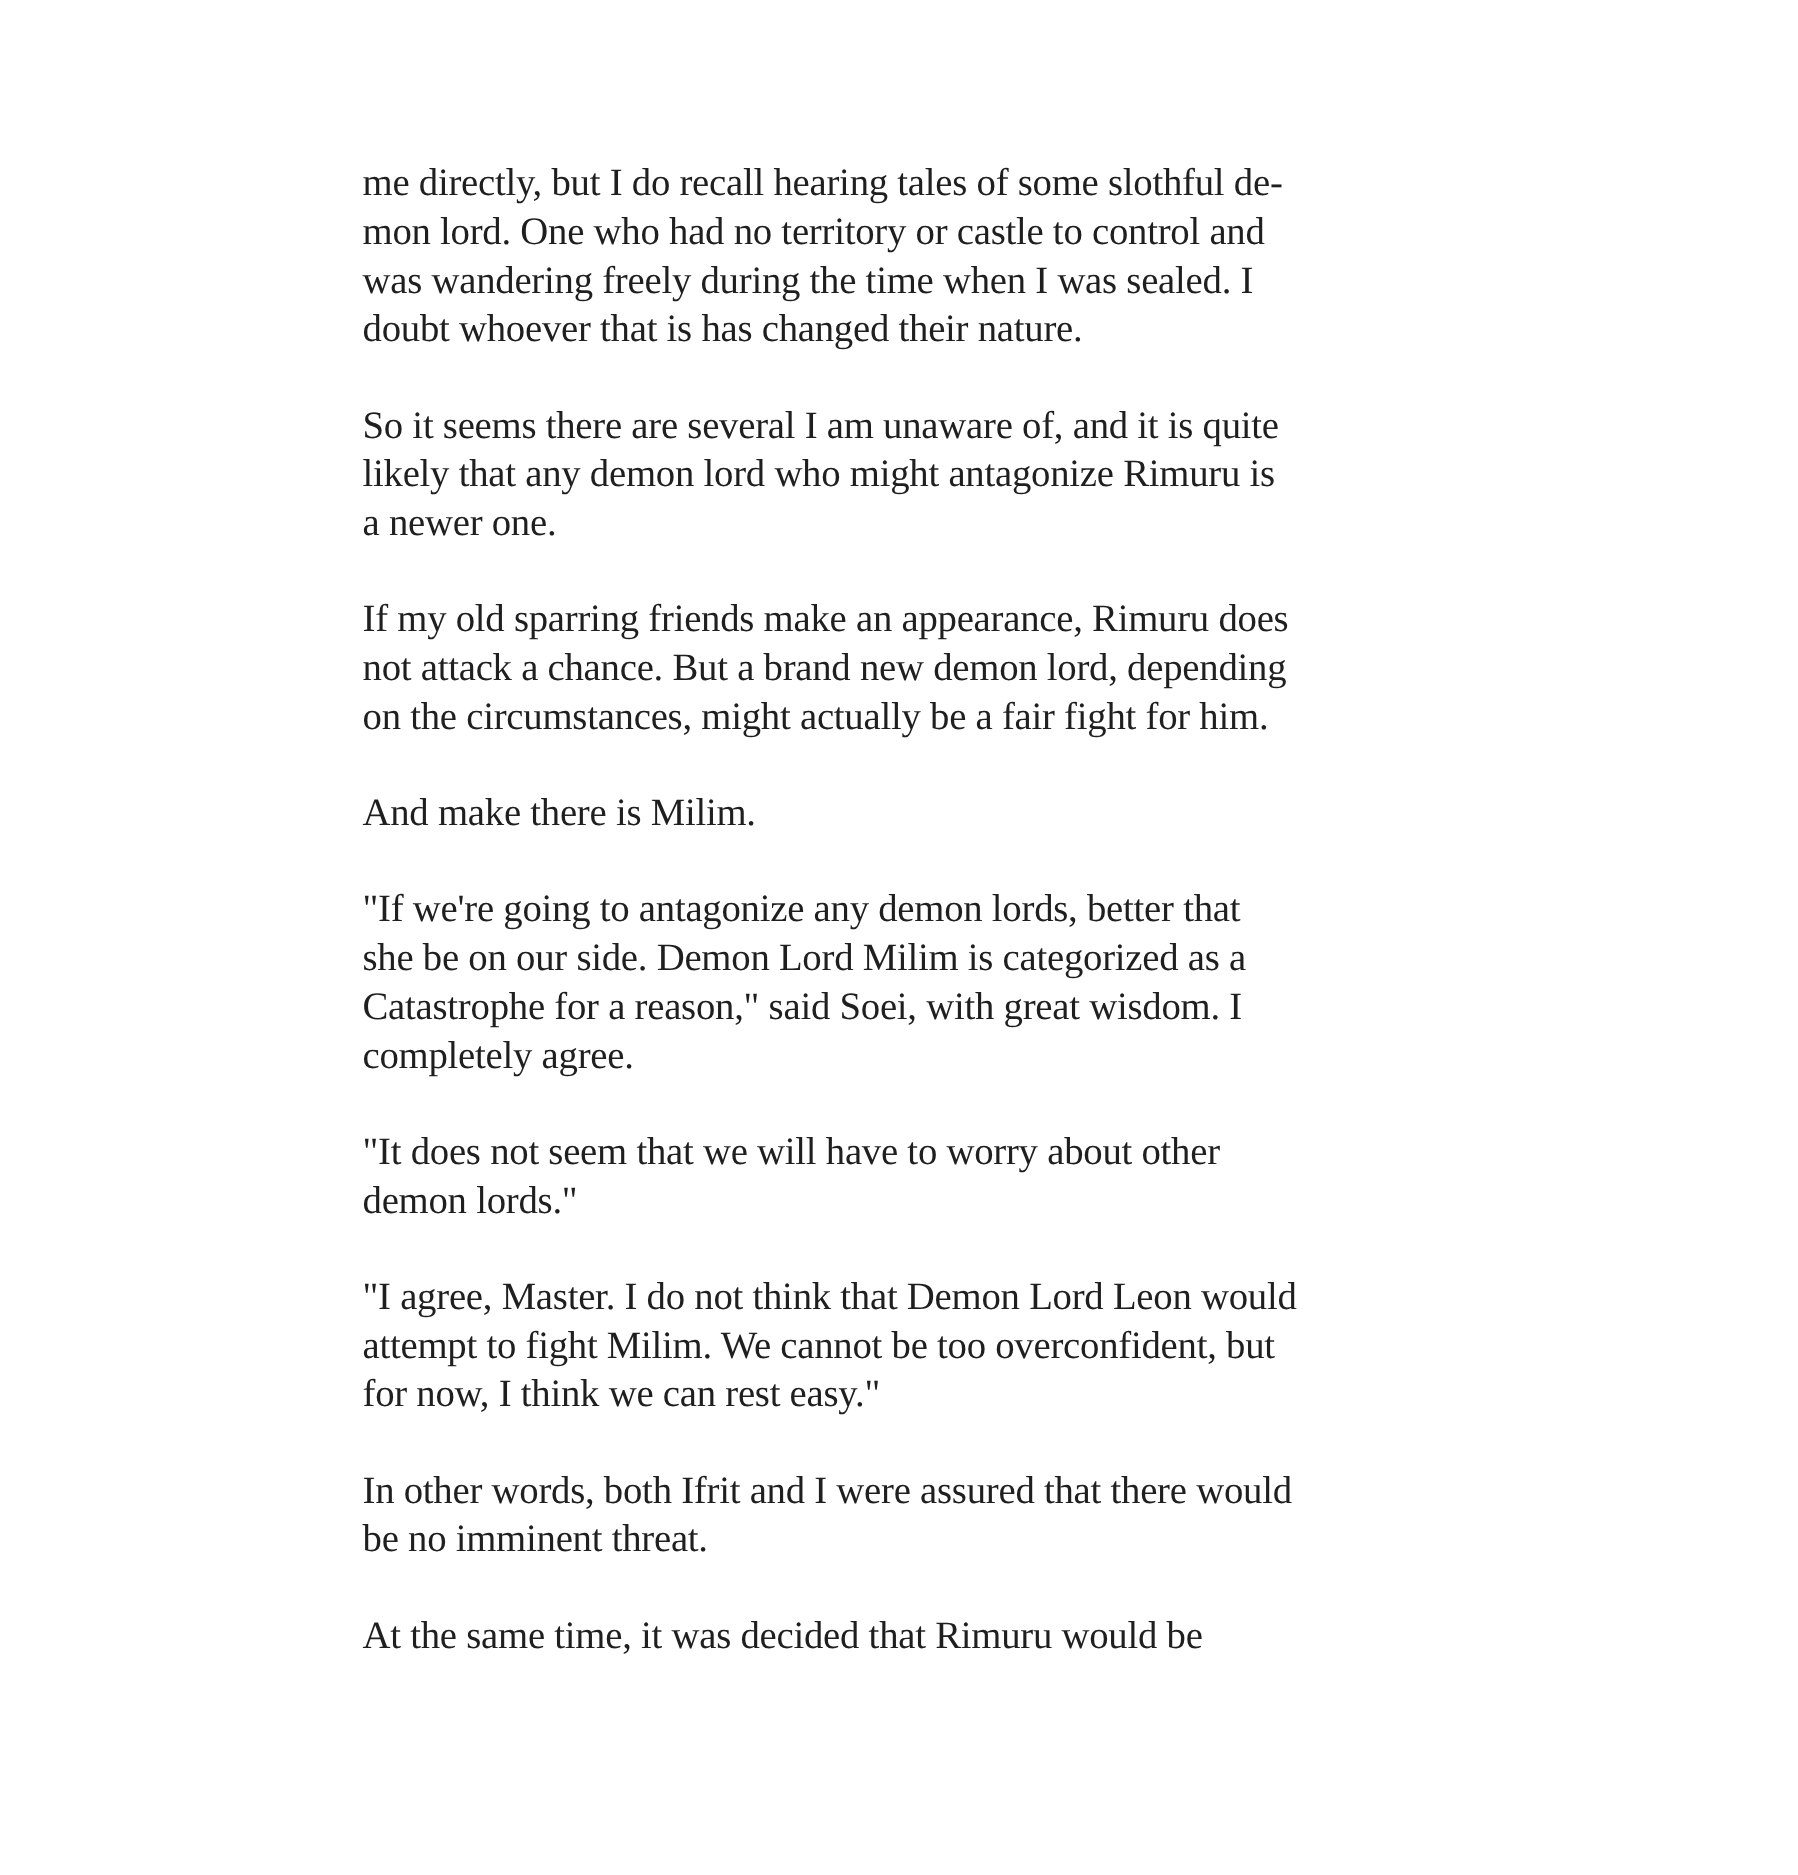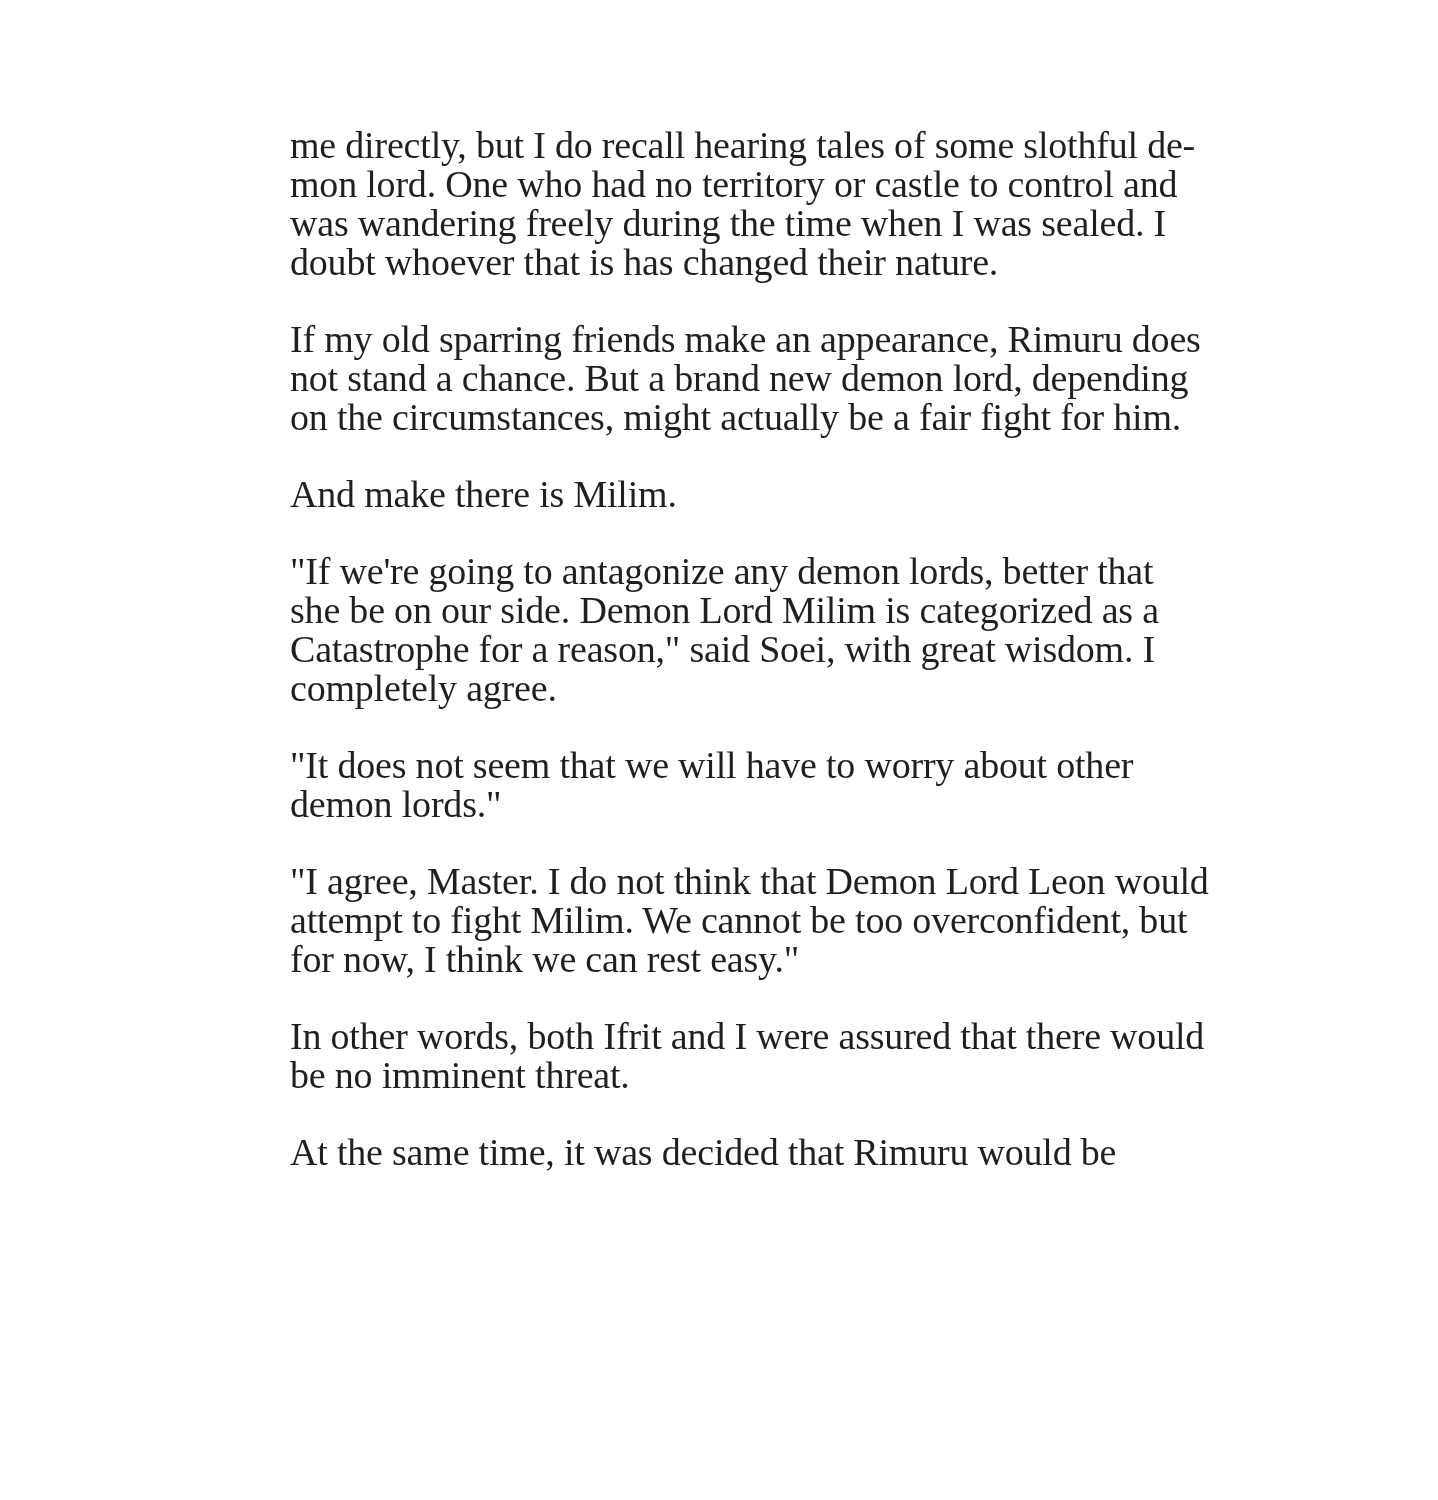--- a/index.html
+++ b/index.html
@@ -16,38 +16,41 @@
     font-family: "Liberation Serif", "DejaVu Serif", serif;
   }
   .text-column {
     box-sizing: border-box;
     padding-top: 126px;
     padding-left: 290px;
     width: 1330px;
   }
   .para {
     margin: 0 0 38px 0;
-    font-size: 38px;
+    font-size: 31px;
     line-height: 39px;
     letter-spacing: -0.2px;
     color: #1f1f1f;
     white-space: pre-line; 
   }
 </style>
 </head>
 <body>
 
 <div class="page">
   <div class="text-column">
     <p class="para">me directly, but I do recall hearing tales of some slothful de-
 mon lord. One who had no territory or castle to control and
 was wandering freely during the time when I was sealed. I
 doubt whoever that is has changed their nature.</p>
+    <p class="para">So it seems there are several I am unaware of, and it is quite
+likely that any demon lord who might antagonize Rimuru is
+a newer one.</p>
     <p class="para">If my old sparring friends make an appearance, Rimuru does
-not stand a chance. But a brand new demon lord, depending
+not attack a chance. But a brand new demon lord, depending
 on the circumstances, might actually be a fair fight for him.</p>
     <p class="para">And make there is Milim.</p>
     <p class="para">"If we're going to antagonize any demon lords, better that
 she be on our side. Demon Lord Milim is categorized as a
 Catastrophe for a reason," said Soei, with great wisdom. I
 completely agree.</p>
     <p class="para">"It does not seem that we will have to worry about other
 demon lords."</p>
     <p class="para">"I agree, Master. I do not think that Demon Lord Leon would
 attempt to fight Milim. We cannot be too overconfident, but

